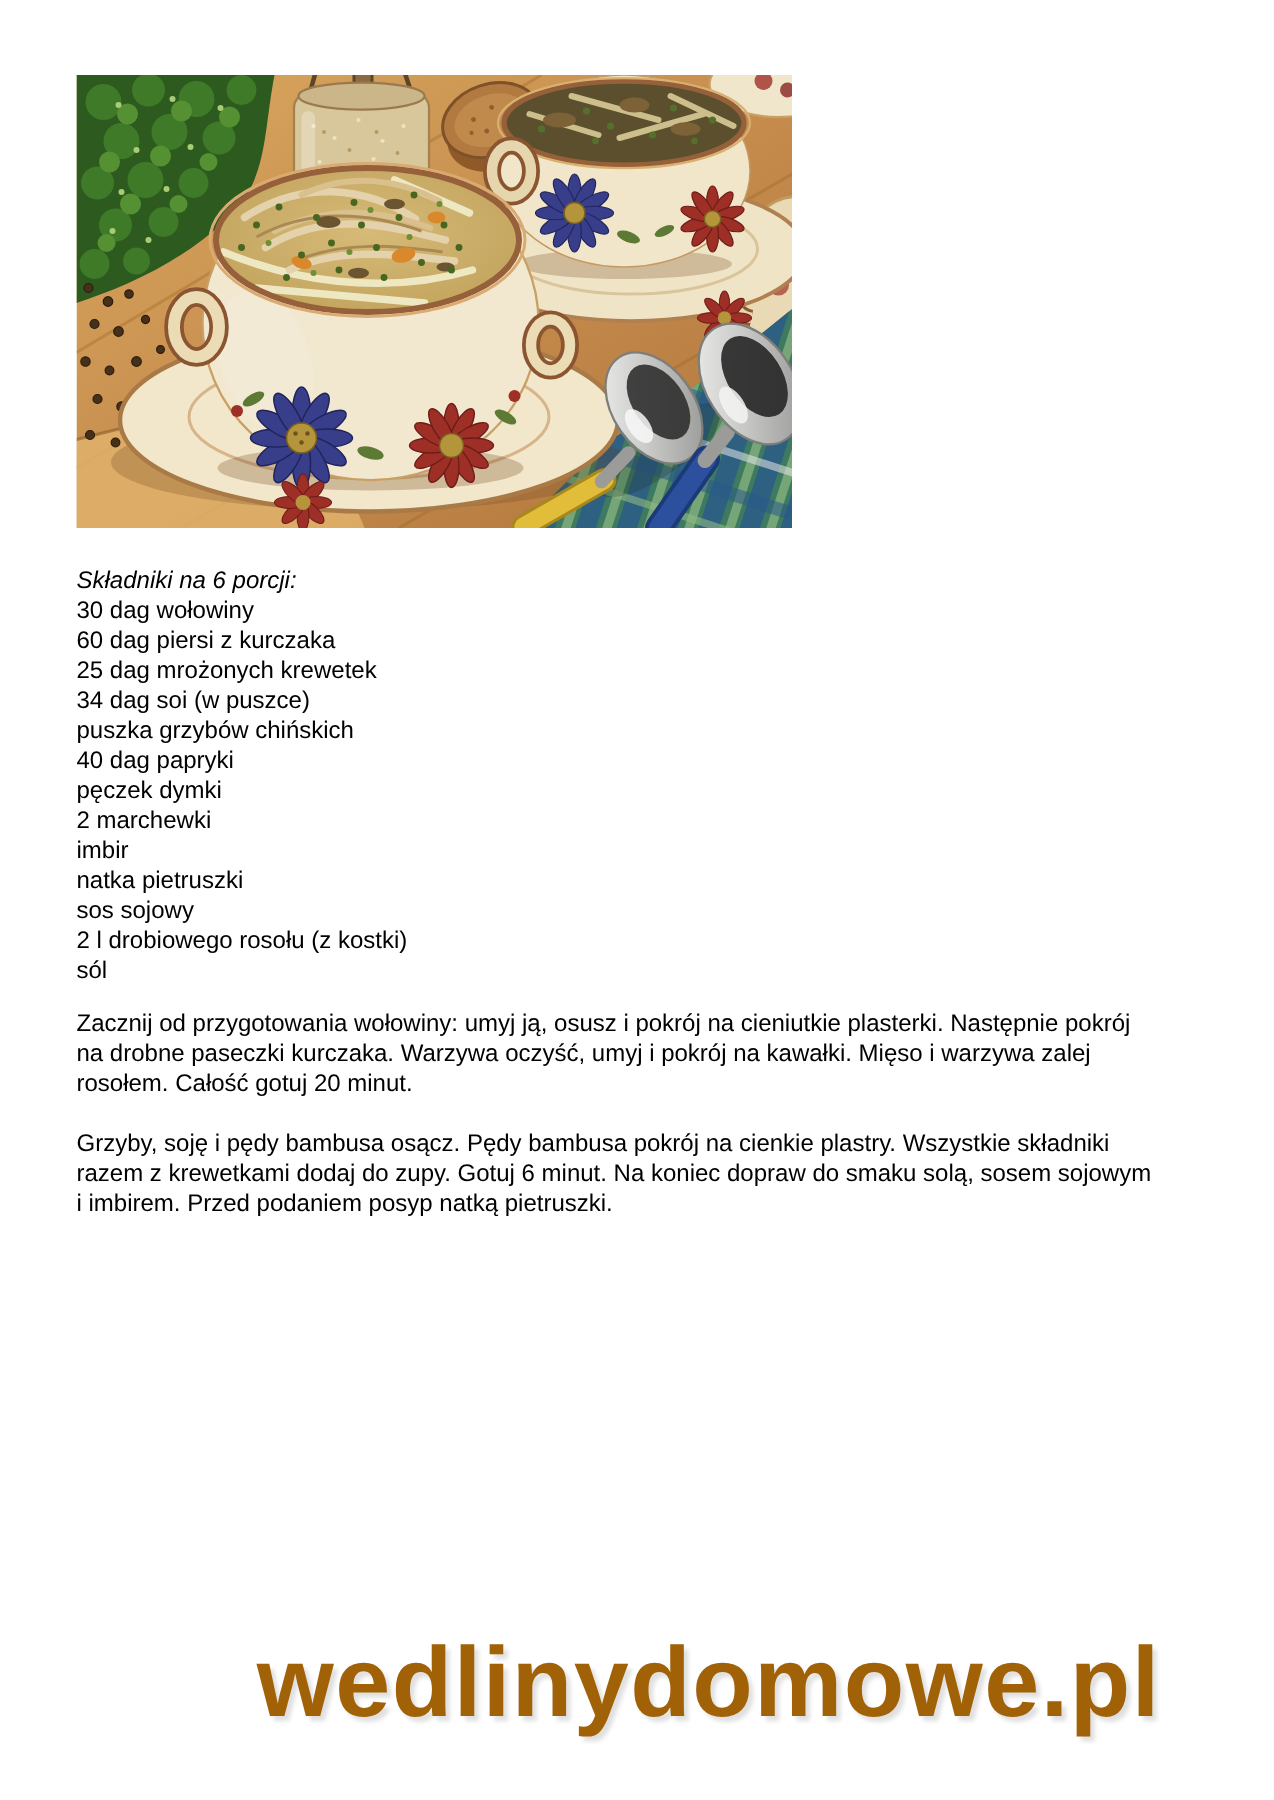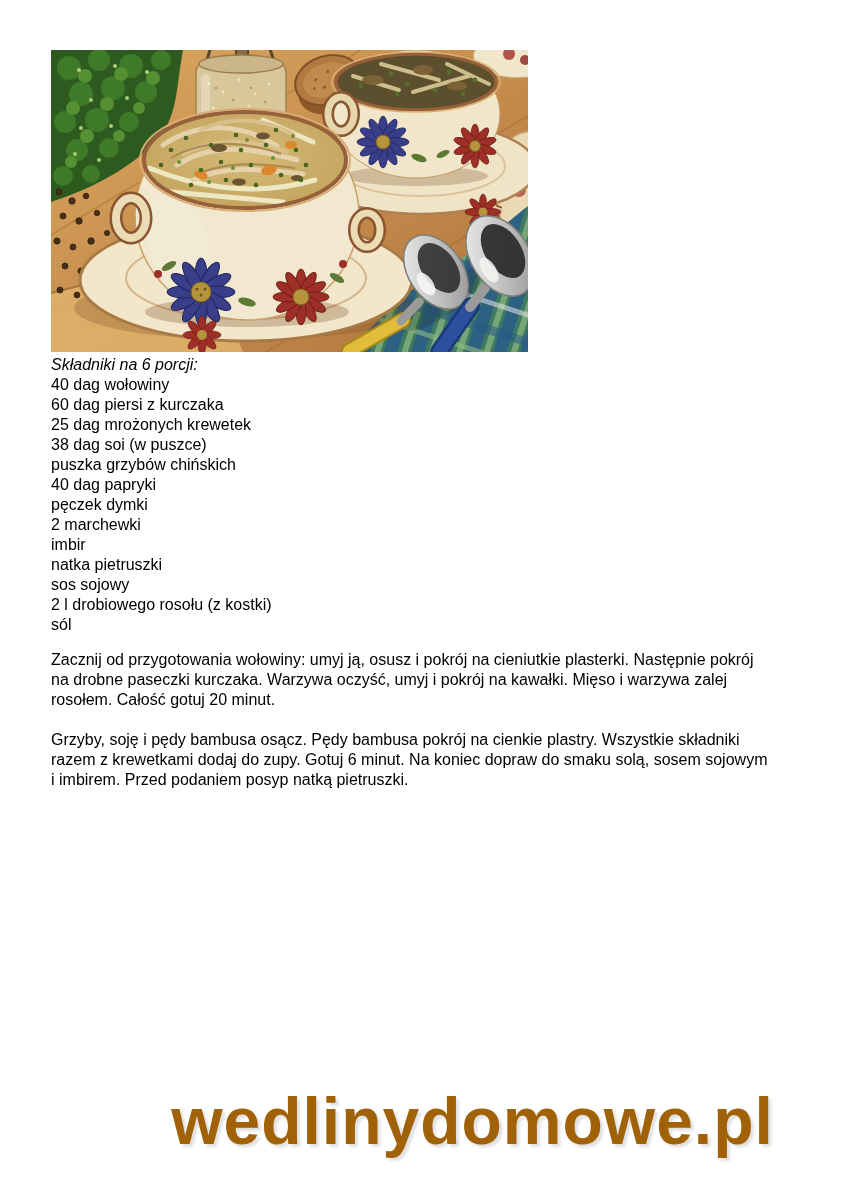--- a/index.html
+++ b/index.html
@@ -11,21 +11,21 @@
     font-family:"Liberation Sans", sans-serif;
     color:#000;
   }
   .content { position:absolute; left:51px; top:50px; width:722px; }
   figure.photo { margin:0; padding:0; width:477px; height:302px; display:block; }
   figure.photo svg { display:block; }
   h1.title {
     font-size:19px; line-height:23px; font-weight:bold;
     margin:7px 0 0 0; letter-spacing:0.2px;
   }
-  .ingredients { margin-top:3px; font-size:16px; line-height:20px; }
+  .ingredients { margin-top:26px; font-size:16px; line-height:20px; }
   .ingredients .header { font-style:italic; }
   .para { margin:15px 0 0 0; font-size:16px; line-height:20px; }
   .para.second { margin-top:20px; }
   .watermark {
     position:absolute; left:0; top:1083px; width:849px;
     text-align:center; white-space:nowrap;
     font-size:66px; font-weight:bold; letter-spacing:1px;
     color:#a16207;
     text-shadow:3px 3px 3px #e0e0e0;
     user-select:none;
@@ -466,24 +466,24 @@
           <ellipse cx="452" cy="201" rx="18" ry="30" fill="#262626" opacity="0.9" transform="rotate(-33 452 201)"></ellipse>
           <ellipse cx="438" cy="220" rx="7" ry="14" fill="#f4f4f2" opacity="0.85" transform="rotate(-33 438 220)"></ellipse>
         </g>
       </g>
     </svg>
   </figure>
 
 
   <div class="ingredients">
     <div class="header">Składniki na 6 porcji:</div>
-    <div>40 dag wołowiny</div>
+    <div>30 dag wołowiny</div>
     <div>60 dag piersi z kurczaka</div>
     <div>25 dag mrożonych krewetek</div>
-    <div>38 dag soi (w puszce)</div>
+    <div>34 dag soi (w puszce)</div>
     <div>puszka grzybów chińskich</div>
     <div>40 dag papryki</div>
     <div>pęczek dymki</div>
     <div>2 marchewki</div>
     <div>imbir</div>
     <div>natka pietruszki</div>
     <div>sos sojowy</div>
     <div>2 l drobiowego rosołu (z kostki)</div>
     <div>sól</div>
   </div>

